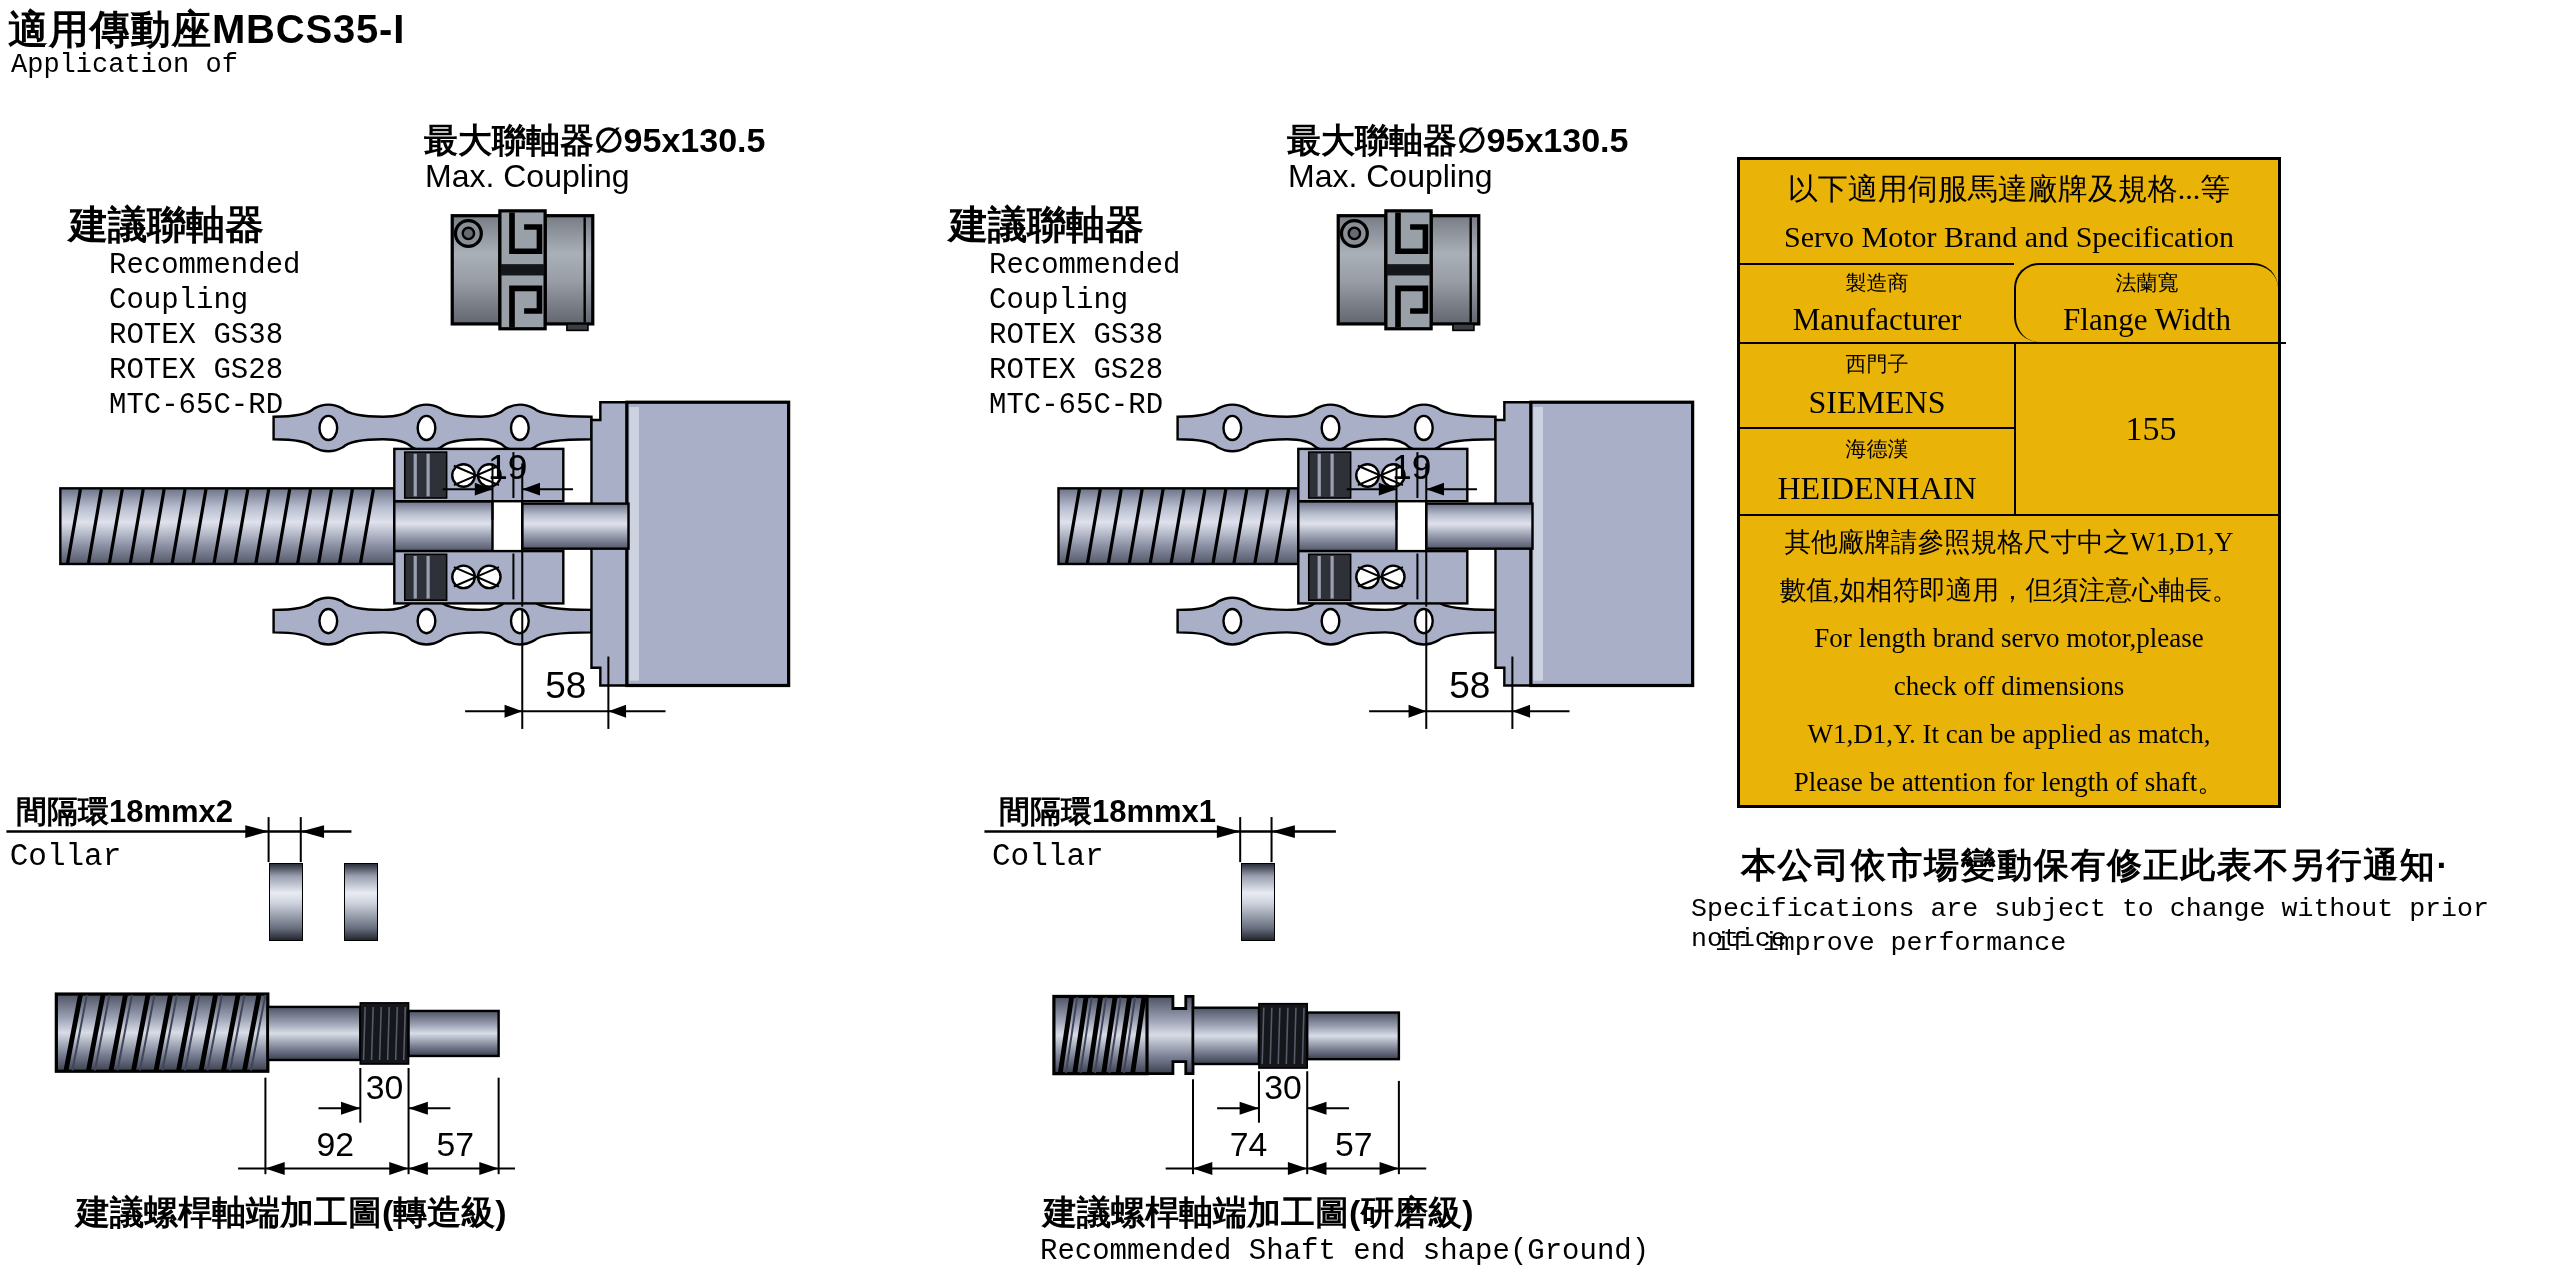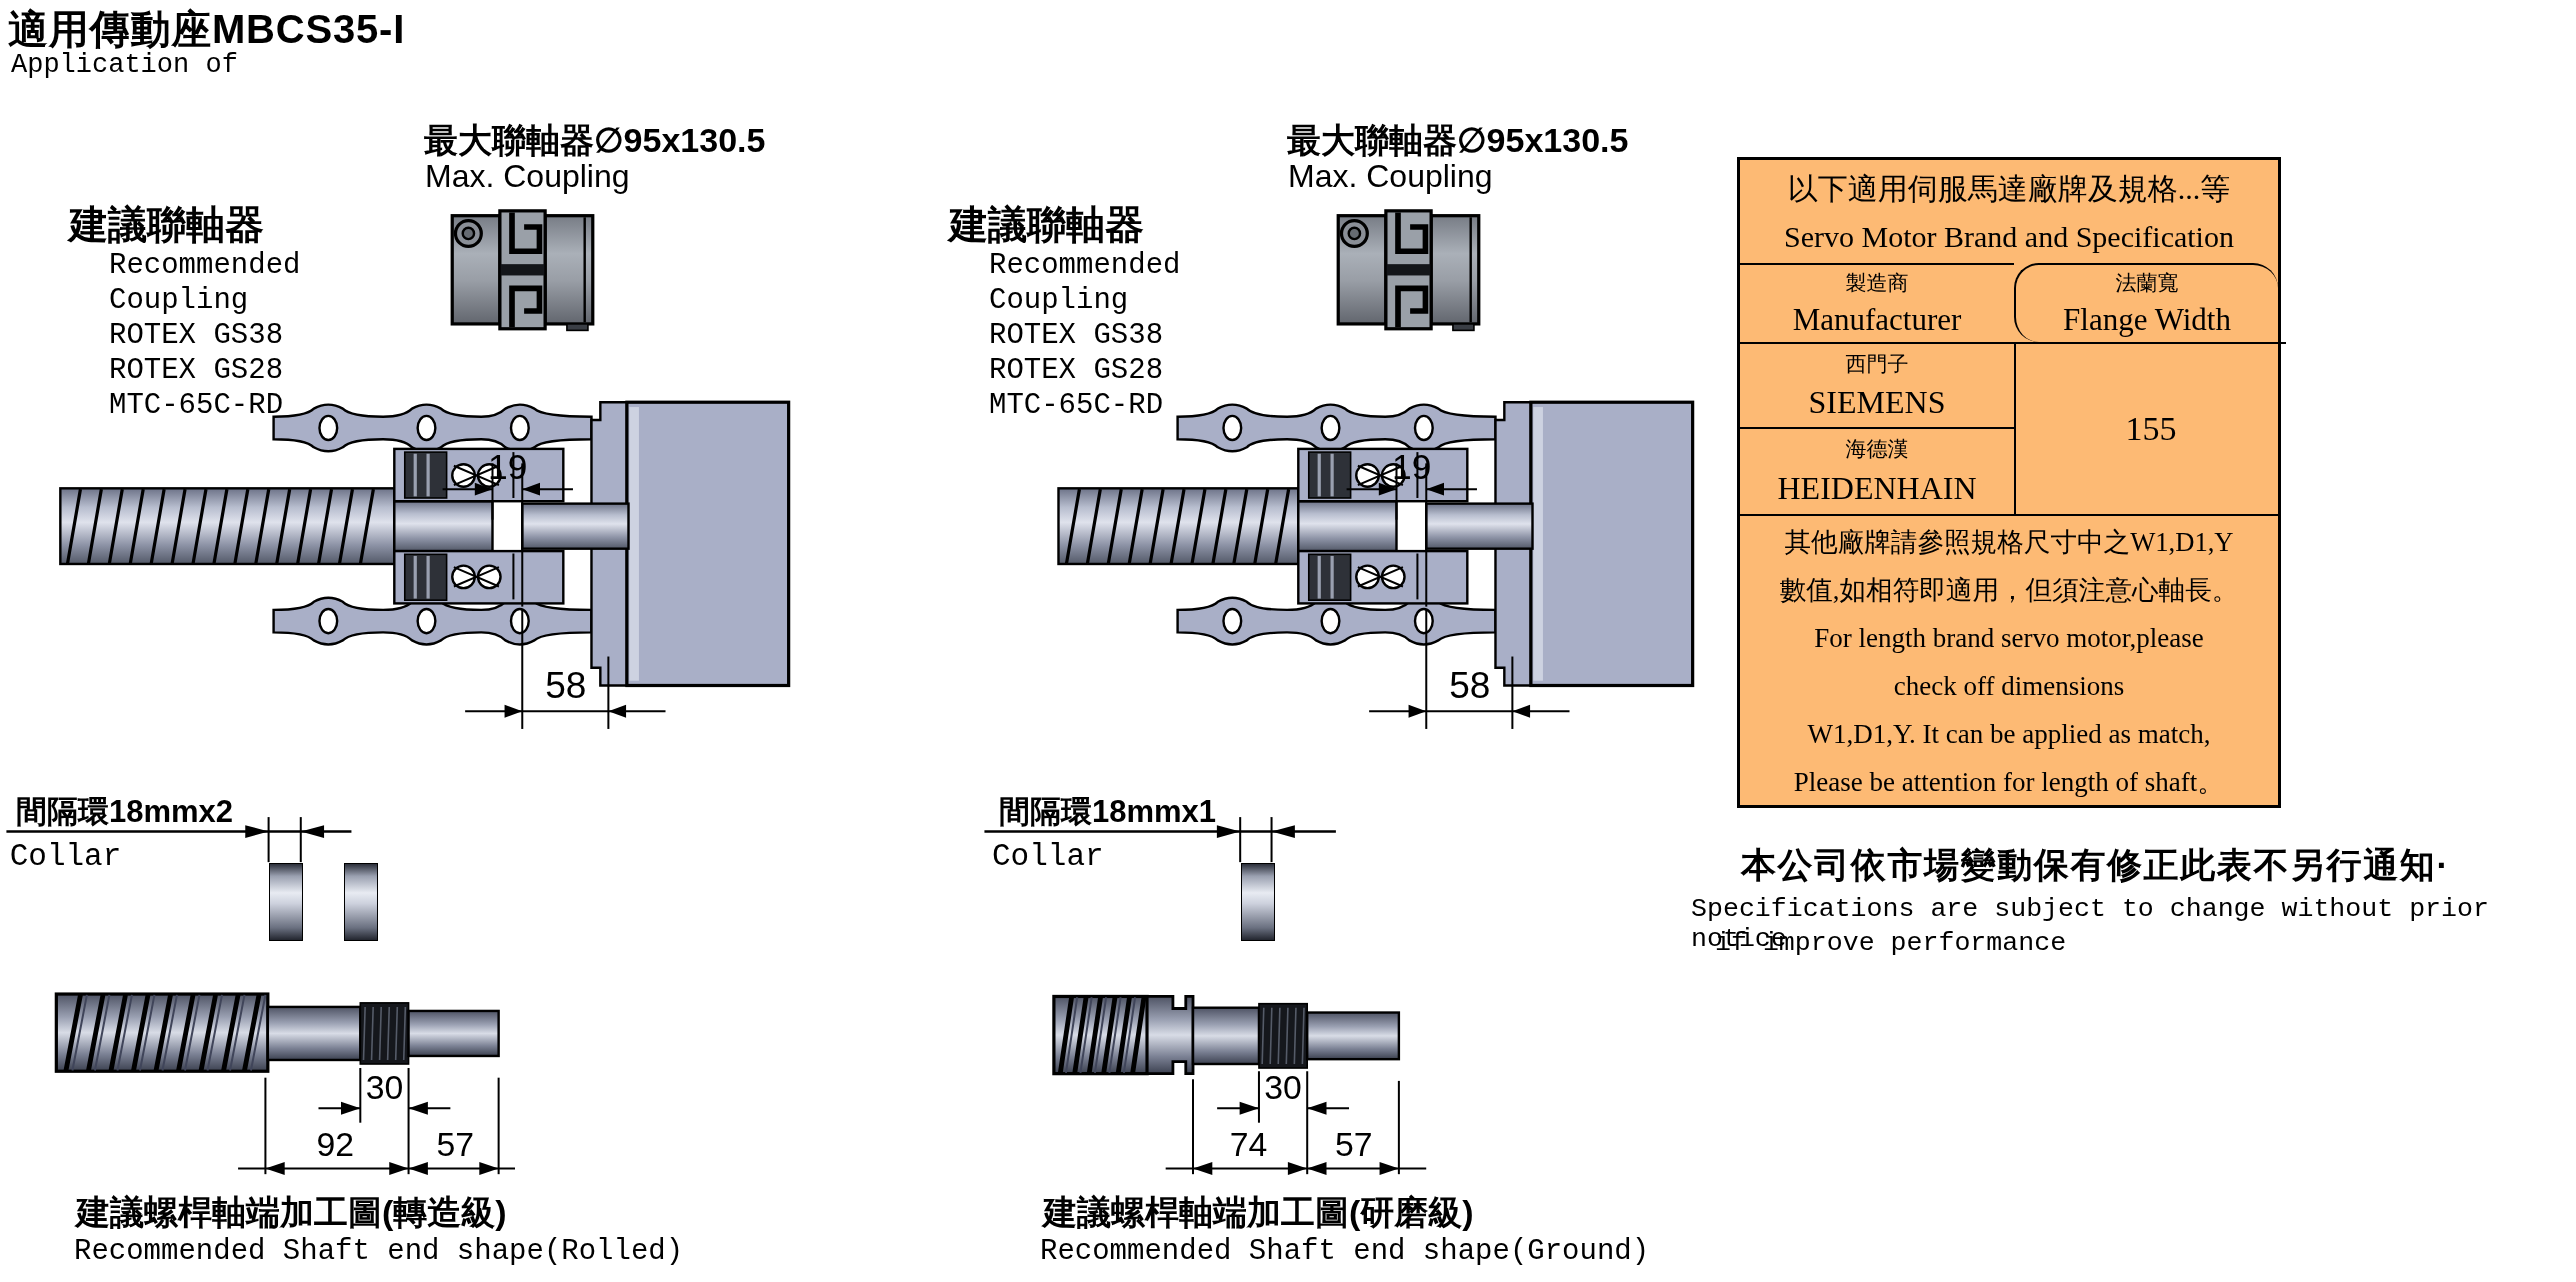--- a/index.html
+++ b/index.html
@@ -27,21 +27,21 @@
   .collar-zh{font-size:31px;}
   .collar-en{font-size:31px;}
   .ring{width:32px;height:76px;border:1.6px solid #000;
         background:linear-gradient(180deg,#2b2f3a 0%,#9aa0b0 16%,#e8ebf2 38%,#cdd1dd 52%,#6a7080 84%,#23262f 100%);}
 
   
   .cap-zh{font-size:34px;}
   .cap-en{font-size:29px;}
 
   
-  .spec-table{left:1737px;top:157px;width:544px;height:651px;border:3.2px solid #000;box-sizing:border-box;background:#fdba74;}
+  .spec-table{left:1737px;top:157px;width:544px;height:651px;border:3.2px solid #000;box-sizing:border-box;background:#eab308;}
   .cell{position:absolute;box-sizing:border-box;display:flex;flex-direction:column;justify-content:space-evenly;
         align-items:center;text-align:center;}
   .tb-top{border-top:2.4px solid #000;}
   .tb-left{border-left:2.4px solid #000;}
   .th-zh{font-size:30px;}
   .th-en{font-size:30px;}
   .tc-zh{font-size:21px;}
   .tc-en{font-size:31px;}
   .tv-en{font-size:32px;}
   .t155{font-size:34px;}
@@ -366,21 +366,20 @@
       <polygon points="363,227 339,219 339,235" fill="#000" stroke="none"></polygon>
       <polygon points="363,227 387,219 387,235" fill="#000" stroke="none"></polygon>
       <polygon points="477,227 453,219 453,235" fill="#000" stroke="none"></polygon>
     </g>
     <text class="dimtxt" x="333" y="140" text-anchor="middle" style="font-size:42px">30</text>
     <text class="dimtxt" x="290" y="212" text-anchor="middle" style="font-size:42px">74</text>
     <text class="dimtxt" x="421" y="212" text-anchor="middle" style="font-size:42px">57</text>
   </svg>
 
   <div class="abs zh cap-zh" style="left:76px;top:1190px;">建議螺桿軸端加工圖(轉造級)</div>
-  <div class="abs mono cap-en" style="left:74px;top:1235px;">Recommended Shaft end shape(Rolled)</div>
   <div class="abs zh cap-zh" style="left:1043px;top:1190px;">建議螺桿軸端加工圖(研磨級)</div>
   <div class="abs mono cap-en" style="left:1040px;top:1235px;">Recommended Shaft end shape(Ground)</div>
 
   <div class="abs spec-table">
 
     <div class="cell zhserif" style="left:0;top:0;width:538px;height:103px;">
       <div class="th-zh">以下適用伺服馬達廠牌及規格...等</div>
       <div class="th-en serif">Servo Motor Brand and Specification</div>
     </div>
 

